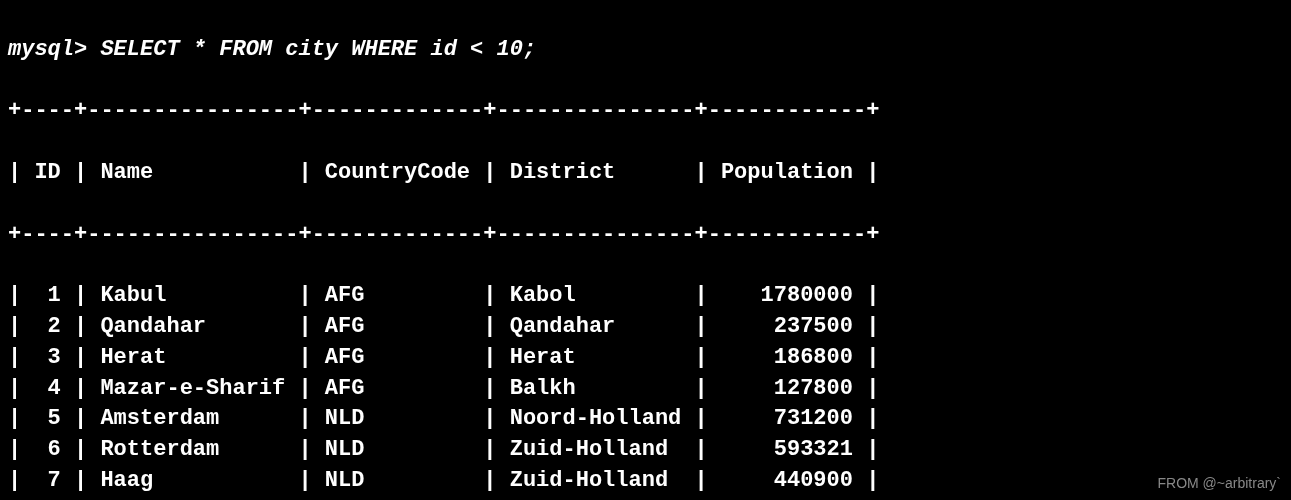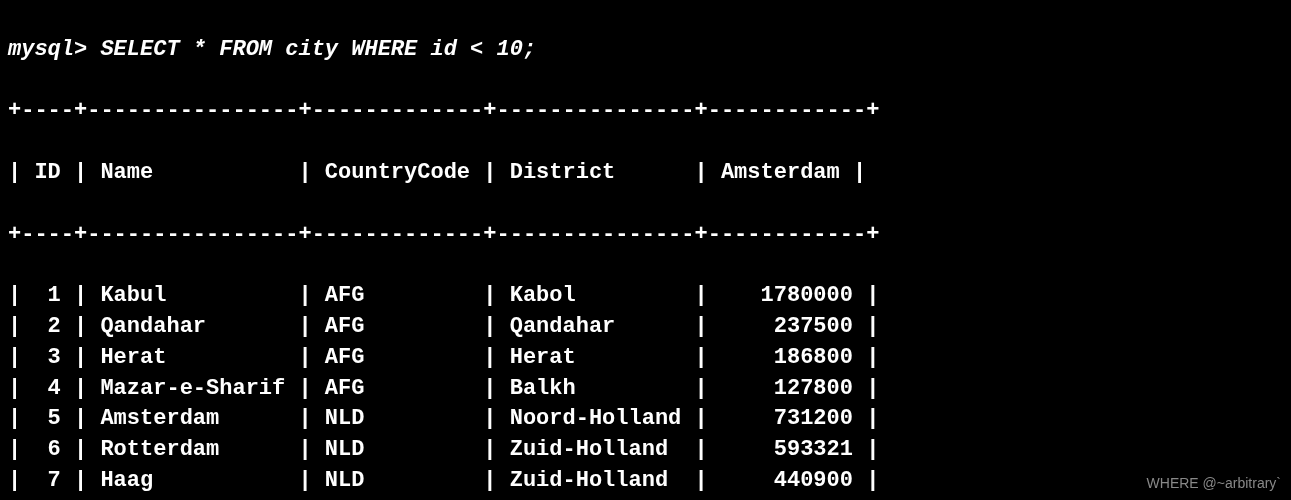--- a/index.html
+++ b/index.html
@@ -33,20 +33,20 @@
       font-weight: normal;
       font-family: Arial, sans-serif;
     }
   </style>
 </head>
 <body>
 
 <div class="terminal">
 <div class="prompt-line"><span>mysql&gt;</span> <span>SELECT * FROM city WHERE id &lt; 10;</span></div>
 <div>+----+----------------+-------------+---------------+------------+</div>
-<div id="header-row">| ID | Name           | CountryCode | District      | Amsterdam |</div>
+<div id="header-row">| ID | Name           | CountryCode | District      | Population |</div>
 <div>+----+----------------+-------------+---------------+------------+</div>
 <div id="rows-container"><div>|  1 | Kabul          | AFG         | Kabol         |    1780000 |</div><div>|  2 | Qandahar       | AFG         | Qandahar      |     237500 |</div><div>|  3 | Herat          | AFG         | Herat         |     186800 |</div><div>|  4 | Mazar-e-Sharif | AFG         | Balkh         |     127800 |</div><div>|  5 | Amsterdam      | NLD         | Noord-Holland |     731200 |</div><div>|  6 | Rotterdam      | NLD         | Zuid-Holland  |     593321 |</div><div>|  7 | Haag           | NLD         | Zuid-Holland  |     440900 |</div><div>|  8 | Utrecht        | NLD         | Utrecht       |     234323 |</div></div>
 
 
 </div>
 
-<div class="watermark">WHERE @~arbitrary`</div>
+<div class="watermark">FROM @~arbitrary`</div>
 
 </body></html>

